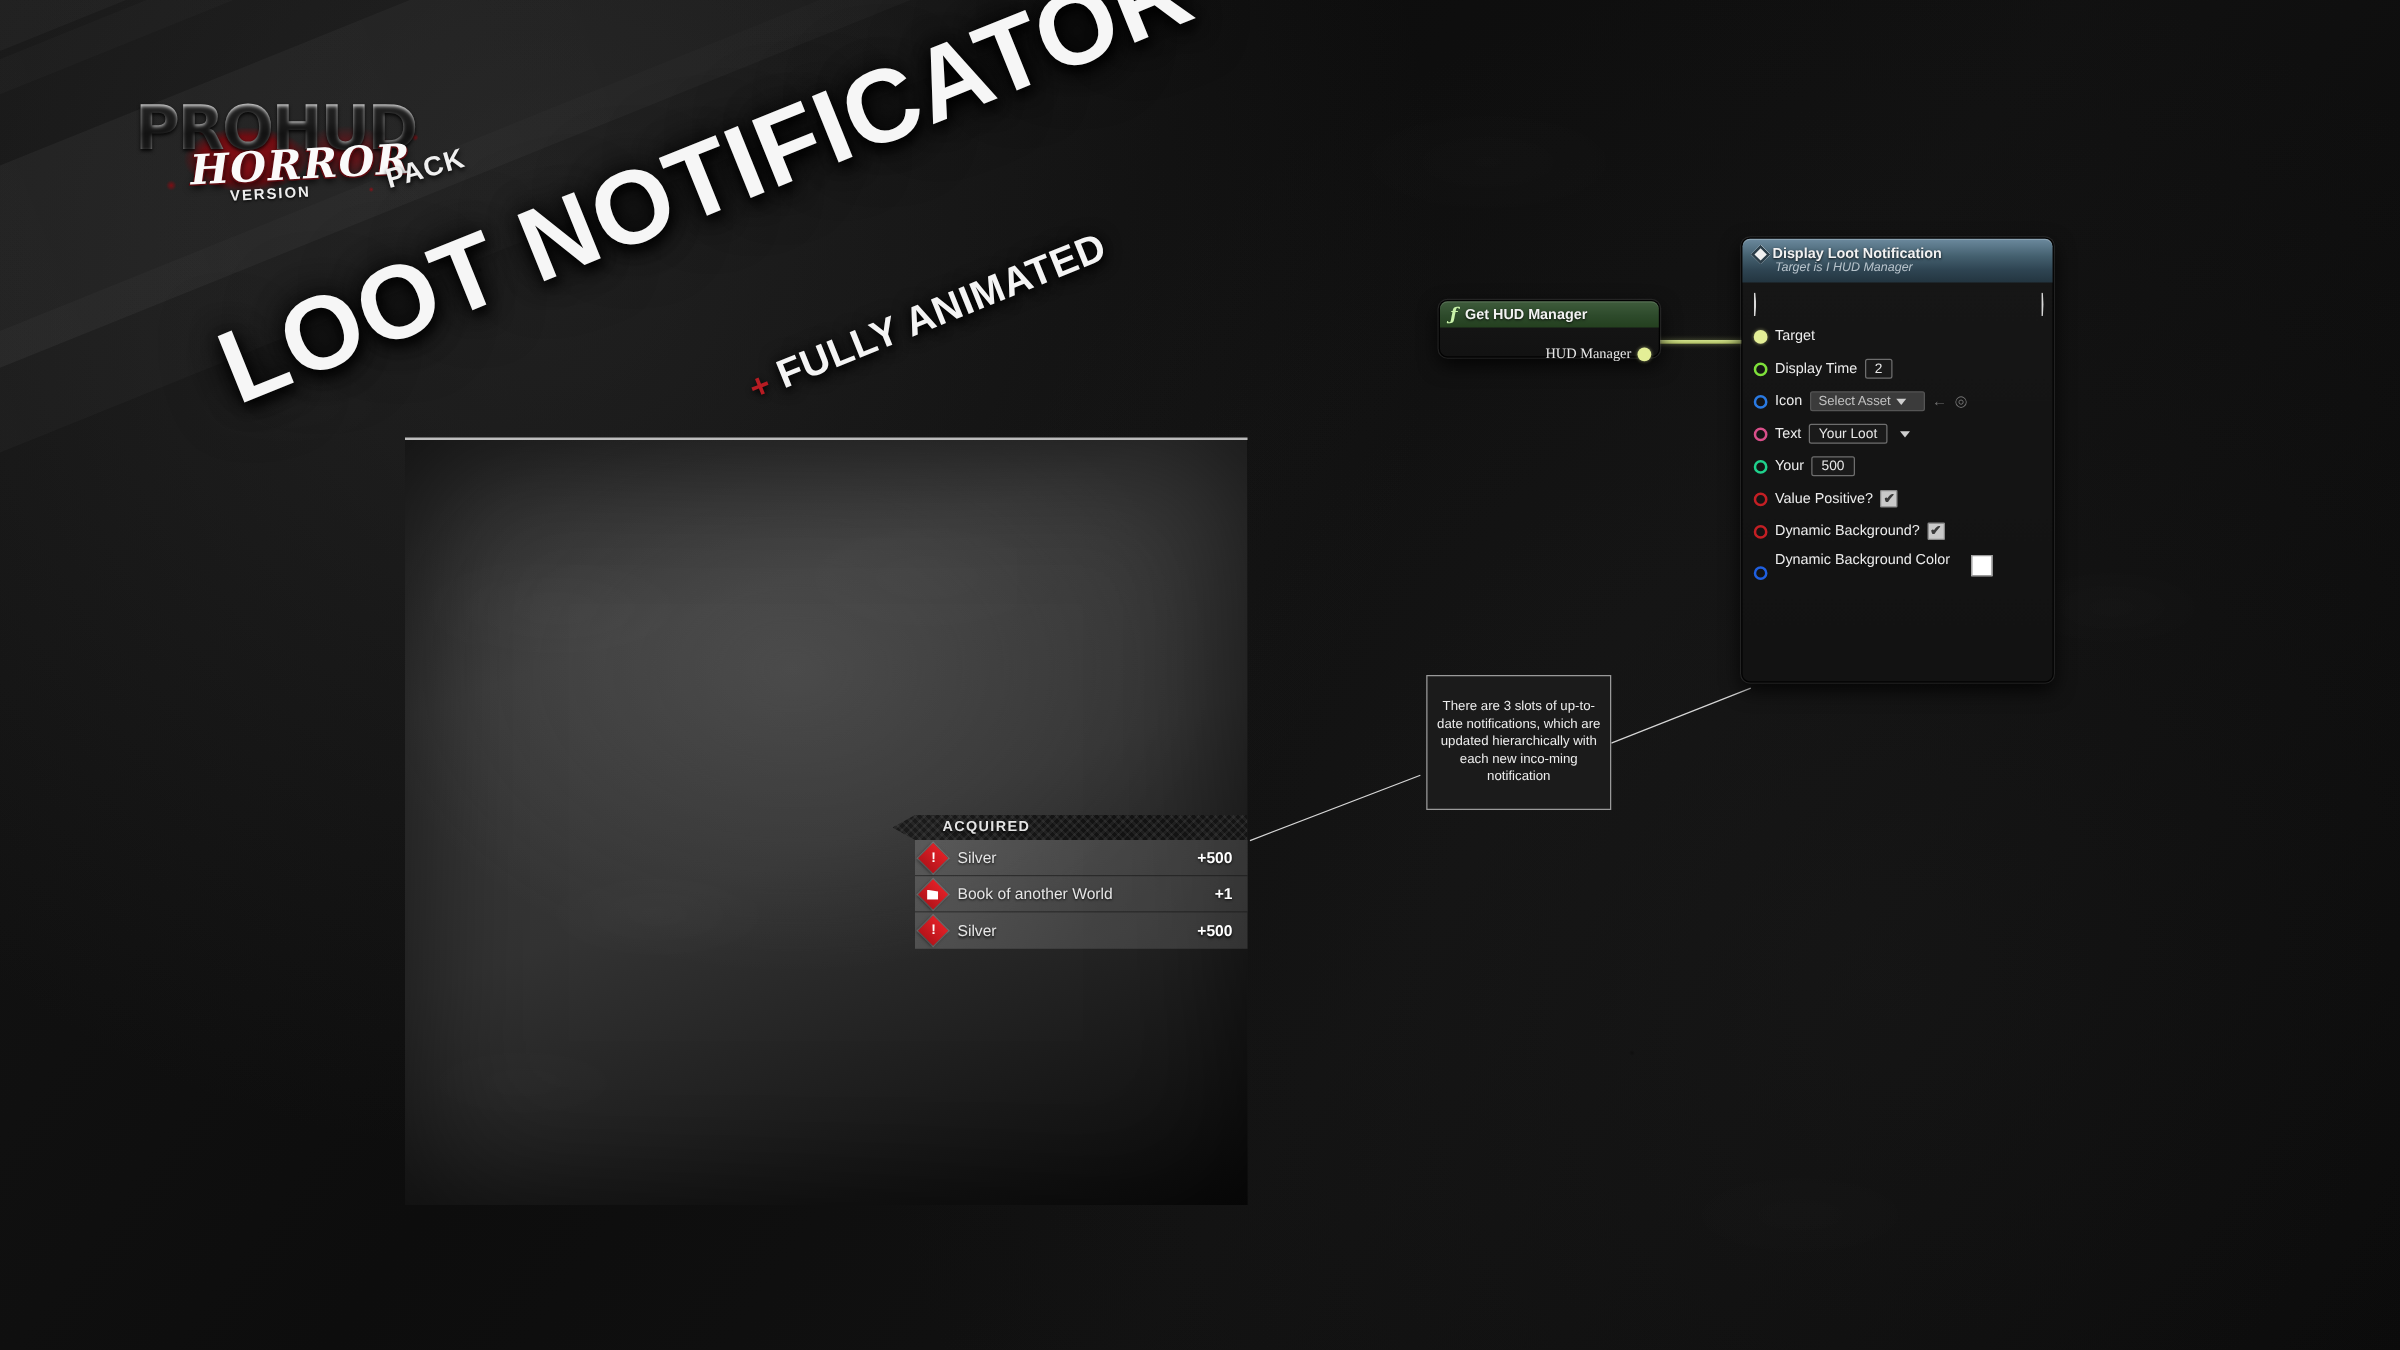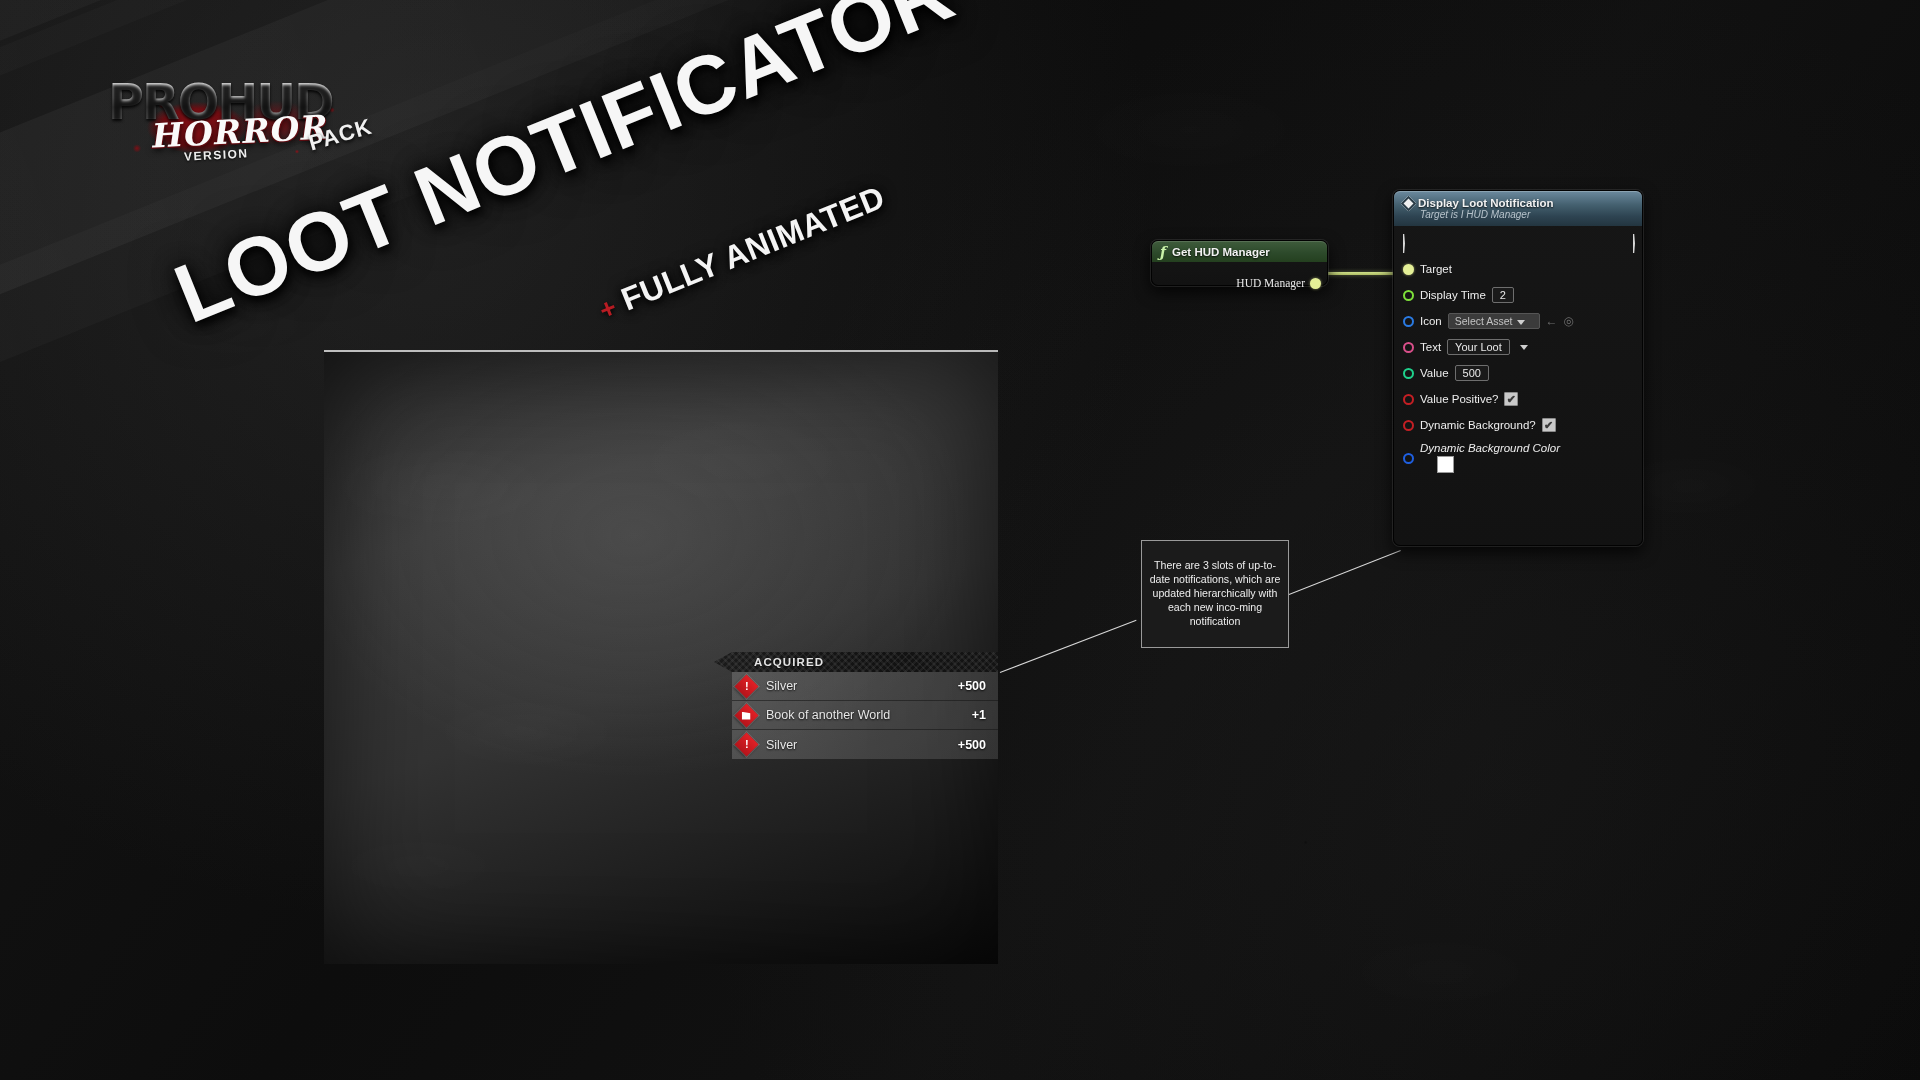--- a/index.html
+++ b/index.html
@@ -247,21 +247,21 @@
   }
   .mini-icon { color:#707070; font-size:12px; }
   .checkbox {
     width:14px; height:14px; background:#c9c9c9; border:1px solid #8a8a8a; border-radius:1px;
     display:flex; align-items:center; justify-content:center;
     color:#3a3a3a; font-size:11px; font-weight:bold; line-height:1;
   }
   .color-swatch {
     width:17px; height:17px; background:#ffffff; border:1px solid #9a9a9a; margin-left:17px; margin-top:2px;
   }
-  .col-stack { display:flex; flex-direction:column;font-style:italic; }
+  .col-stack { display:flex; flex-direction:row; }
 
   
   .wire {
     position:absolute; left:1319px; top:272px; width:85px; height:3px;
     background:linear-gradient(180deg,#cfe08a,#aebd63); border-radius:2px;
     box-shadow:0 0 4px rgba(200,220,130,.45); pointer-events:none;
   }
 </style>
 </head>
 <body>
@@ -384,21 +384,21 @@
 
       <div class="prow">
         <span class="pin hollow" style="color:#d94f8a"></span>
         <span class="prow-label">Text</span>
         <span class="val-box">Your Loot</span>
         <span class="caret"></span>
       </div>
 
       <div class="prow">
         <span class="pin hollow" style="color:#1fd18c"></span>
-        <span class="prow-label">Value</span>
+        <span class="prow-label">Your</span>
         <span class="val-box">500</span>
       </div>
 
       <div class="prow">
         <span class="pin hollow" style="color:#c41f24"></span>
         <span class="prow-label">Value Positive?</span>
         <span class="checkbox">✔</span>
       </div>
 
       <div class="prow">

